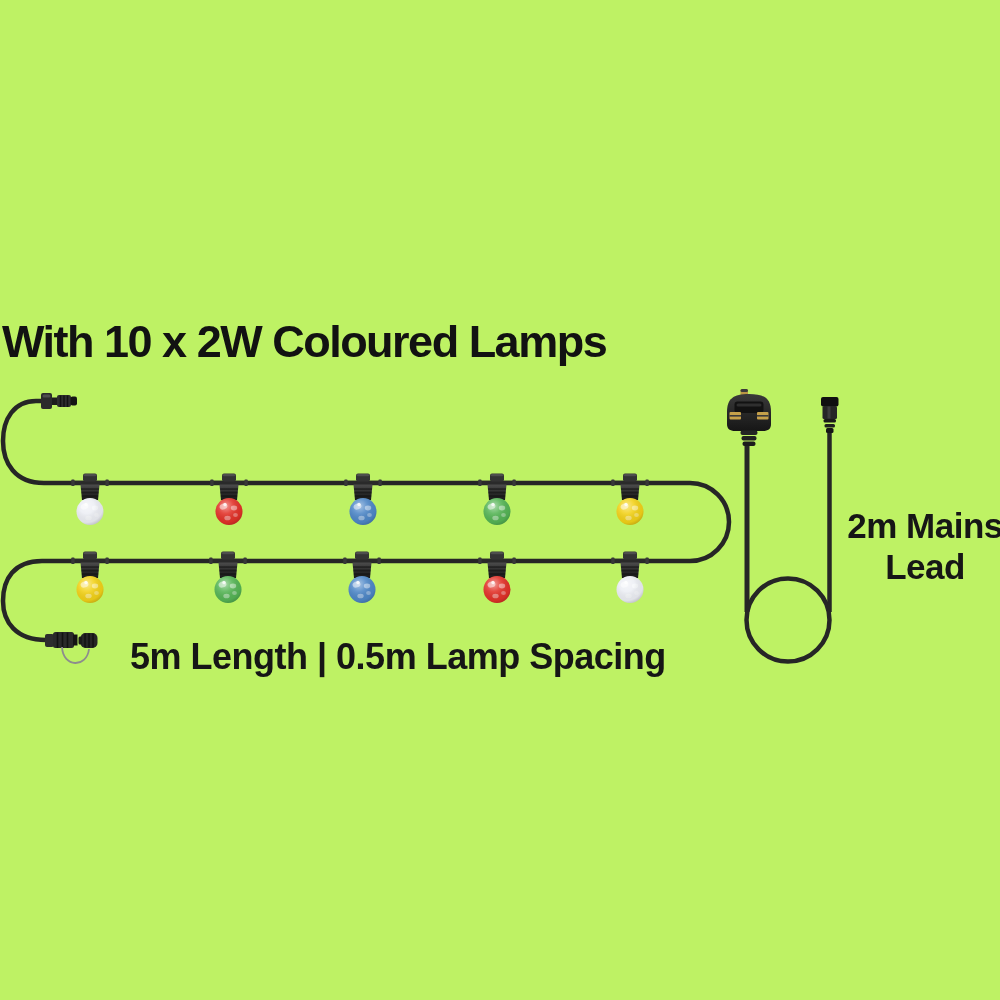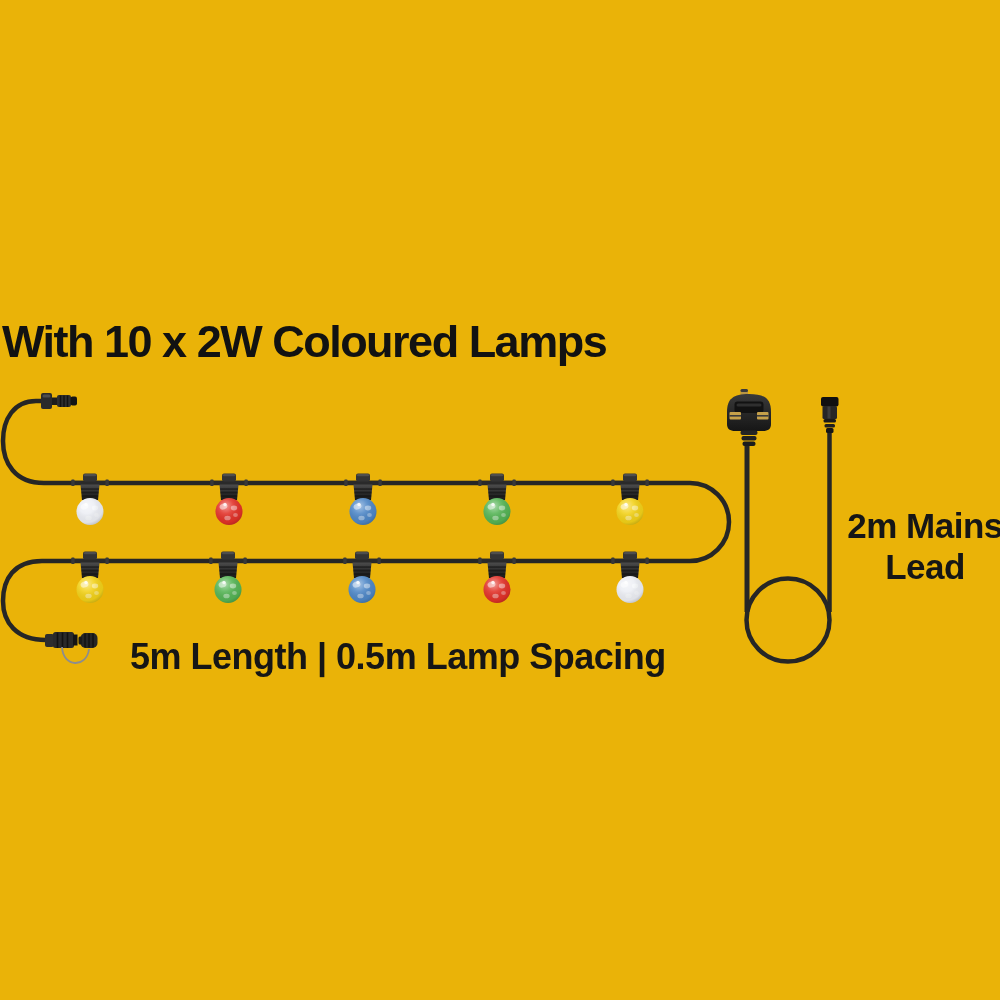--- a/index.html
+++ b/index.html
@@ -1,17 +1,17 @@
 <!DOCTYPE html>
 <html><head>
 <meta charset="utf-8">
 <style>
   html,body{margin:0;padding:0;background:#fff;}
   #canvas{
-    position:relative;width:1000px;height:1000px;background:#eab308;
+    position:relative;width:1000px;height:1000px;background:#bef264;
     font-family:"Liberation Sans",sans-serif;overflow:hidden;
   }
   #diagram-svg{position:absolute;left:0;top:0;width:1000px;height:1000px;}
   .title{
     position:absolute;left:2px;top:316px;width:700px;
     font-size:45px;font-weight:bold;letter-spacing:-1.5px;color:#121212;
     white-space:nowrap;
   }
   .caption{
     position:absolute;left:130px;top:636px;width:500px;text-align:right;

